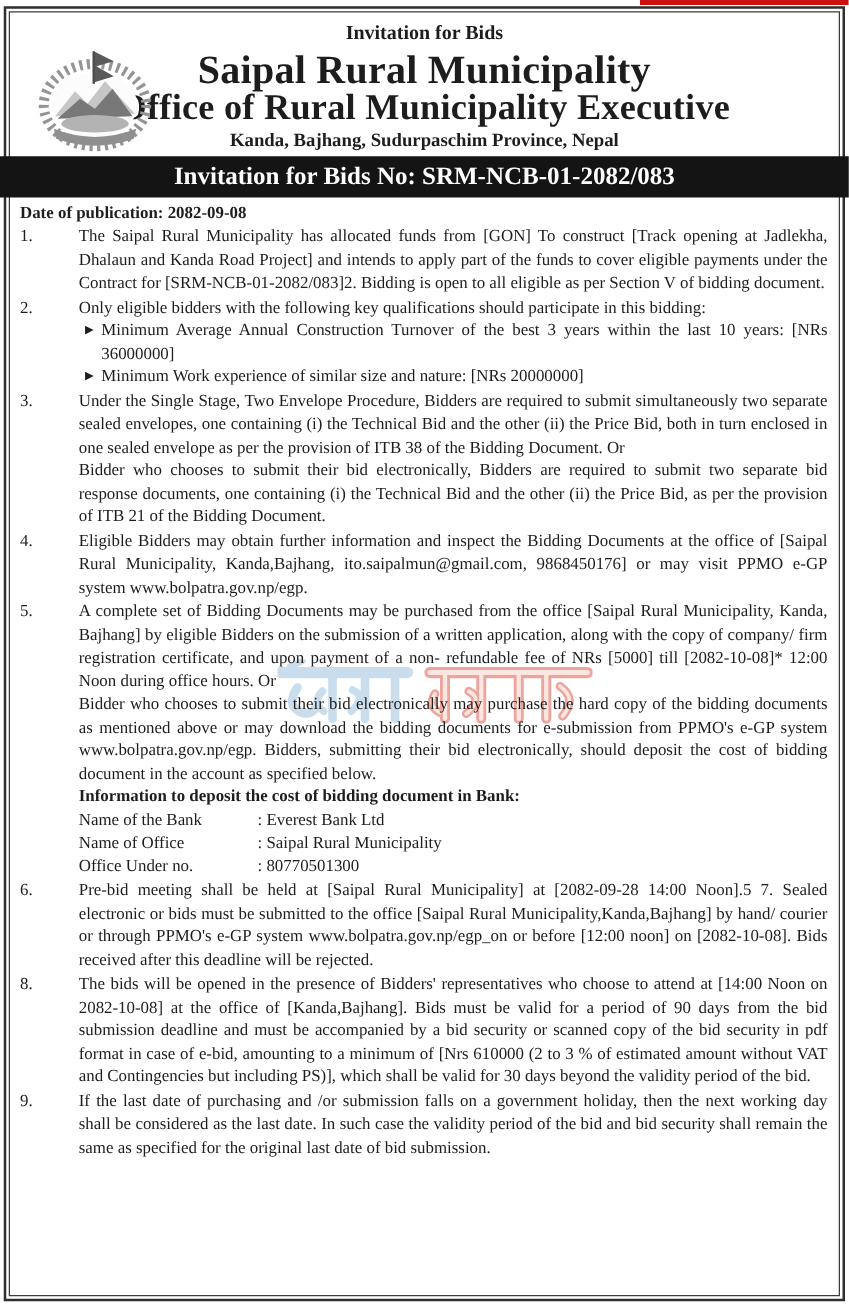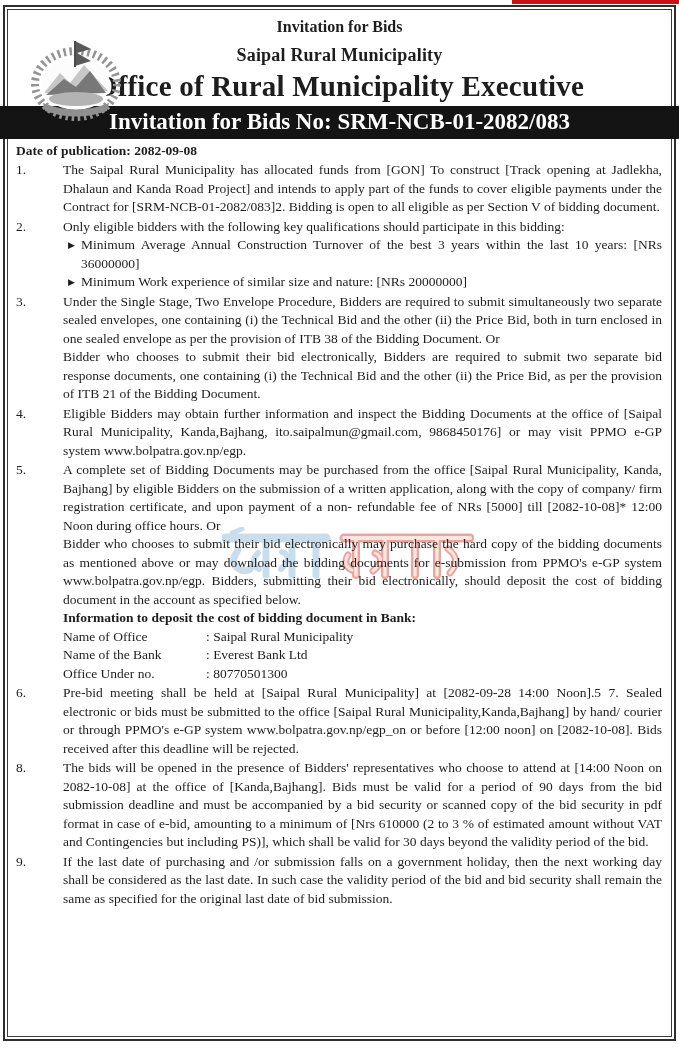--- a/index.html
+++ b/index.html
@@ -17,25 +17,25 @@
        position:relative;padding:4px 8px 0 8px;}
 
   .content{position:relative;z-index:1;}
 
   
   .watermark{position:absolute;left:214px;top:517px;z-index:0;opacity:.55;}
 
   
   .logo{position:absolute;left:14px;top:20px;width:92px;height:86px;z-index:2;}
   .kicker{text-align:center;font-weight:bold;font-size:16px;line-height:20px;margin-top:3px;}
-  .org{text-align:center;font-weight:bold;font-size:18px;line-height:30px;margin-top:3px;letter-spacing:.2px;}
+  .org{text-align:center;font-weight:bold;font-size:32px;line-height:30px;margin-top:3px;letter-spacing:.2px;}
   .office{text-align:center;font-weight:bold;font-size:29px;line-height:33px;letter-spacing:.2px;}
   .address{text-align:center;font-weight:bold;font-size:15px;line-height:18px;margin-top:1px;}
   .banner{position:relative;margin:3px -16.5px 0 -16.5px;background:#141414;color:#ffffff;
-          text-align:center;font-weight:bold;font-size:23px;line-height:24px;padding:4px 0 5px;}
+          text-align:center;font-weight:bold;font-size:20px;line-height:24px;padding:4px 0 5px;}
   .pubdate{text-align:left;font-weight:bold;font-size:13.5px;line-height:17px;padding:3px 0 2px;}
 
   
   .items{font-size:13.5px;line-height:18.5px;text-align:justify;padding-right:1px;}
   .item{display:flex;margin-bottom:1px;}
   .item .num{flex:none;width:19px;}
   .item .body{flex:1;min-width:0;margin-left:28px;}
   .body p{margin:0;}
   .bullet{display:flex;padding-left:5px;}
   .bullet .marker{flex:none;width:13px;font-family:"DejaVu Sans",sans-serif;font-size:9px;line-height:18.5px;}
@@ -101,20 +101,21 @@
           <ellipse cx="46" cy="62" rx="27" ry="7" fill="#b3b3b3"></ellipse>
           <polygon points="45,4 61,12 47,16 61,24 45,29" fill="#5a5a5a"></polygon>
           <line x1="45" y1="4" x2="45" y2="30" stroke="#4c4c4c" stroke-width="2"></line>
           <path d="M13 66 Q46 79 79 66 L77 74 Q46 85 15 74 Z" fill="#8f8f8f"></path>
         </svg>
       </div>
 
       <div class="kicker">Invitation for Bids</div>
       <div class="org">Saipal Rural Municipality</div>
       <div class="office">Office of Rural Municipality Executive</div>
+      <div class="address">Kanda, Bajhang, Sudurpaschim Province, Nepal</div>
       <div class="banner">Invitation for Bids No: SRM-NCB-01-2082/083</div>
       <div class="pubdate">Date of publication: 2082-09-08</div>
 
       <div class="items">
 
         <div class="item">
           <span class="num">1.</span>
           <div class="body">
               <p>The Saipal Rural Municipality has allocated funds from [GON] To construct [Track opening at Jadlekha, Dhalaun and Kanda Road Project] and intends to apply part of the funds to cover eligible payments under the Contract for [SRM-NCB-01-2082/083]2. Bidding is open to all eligible as per Section V of bidding document.</p>
             </div>
@@ -153,26 +154,26 @@
         </div>
 
         <div class="item">
           <span class="num">5.</span>
           <div class="body">
             <p>A complete set of Bidding Documents may be purchased from the office [Saipal Rural Municipality, Kanda, Bajhang] by eligible Bidders on the submission of a written application, along with the copy of company/ firm registration certificate, and upon payment of a non- refundable fee of NRs [5000] till [2082-10-08]* 12:00 Noon during office hours. Or</p>
             <p>Bidder who chooses to submit their bid electronically may purchase the hard copy of the bidding documents as mentioned above or may download the bidding documents for e-submission from PPMO's e-GP system www.bolpatra.gov.np/egp. Bidders, submitting their bid electronically, should deposit the cost of bidding document in the account as specified below.</p>
             <div class="bank-heading">Information to deposit the cost of bidding document in Bank:</div>
             <div>
               <div class="bank-row">
+                <span class="label">Name of the Bank</span>
+                <span class="value">: Everest Bank Ltd</span>
+              </div>
+              <div class="bank-row">
                 <span class="label">Name of Office</span>
                 <span class="value">: Saipal Rural Municipality</span>
-              </div>
-              <div class="bank-row">
-                <span class="label">Name of the Bank</span>
-                <span class="value">: Everest Bank Ltd</span>
               </div>
               <div class="bank-row">
                 <span class="label">Office Under no.</span>
                 <span class="value">: 80770501300</span>
               </div>
             </div>
           </div>
         </div>
 
         <div class="item">

